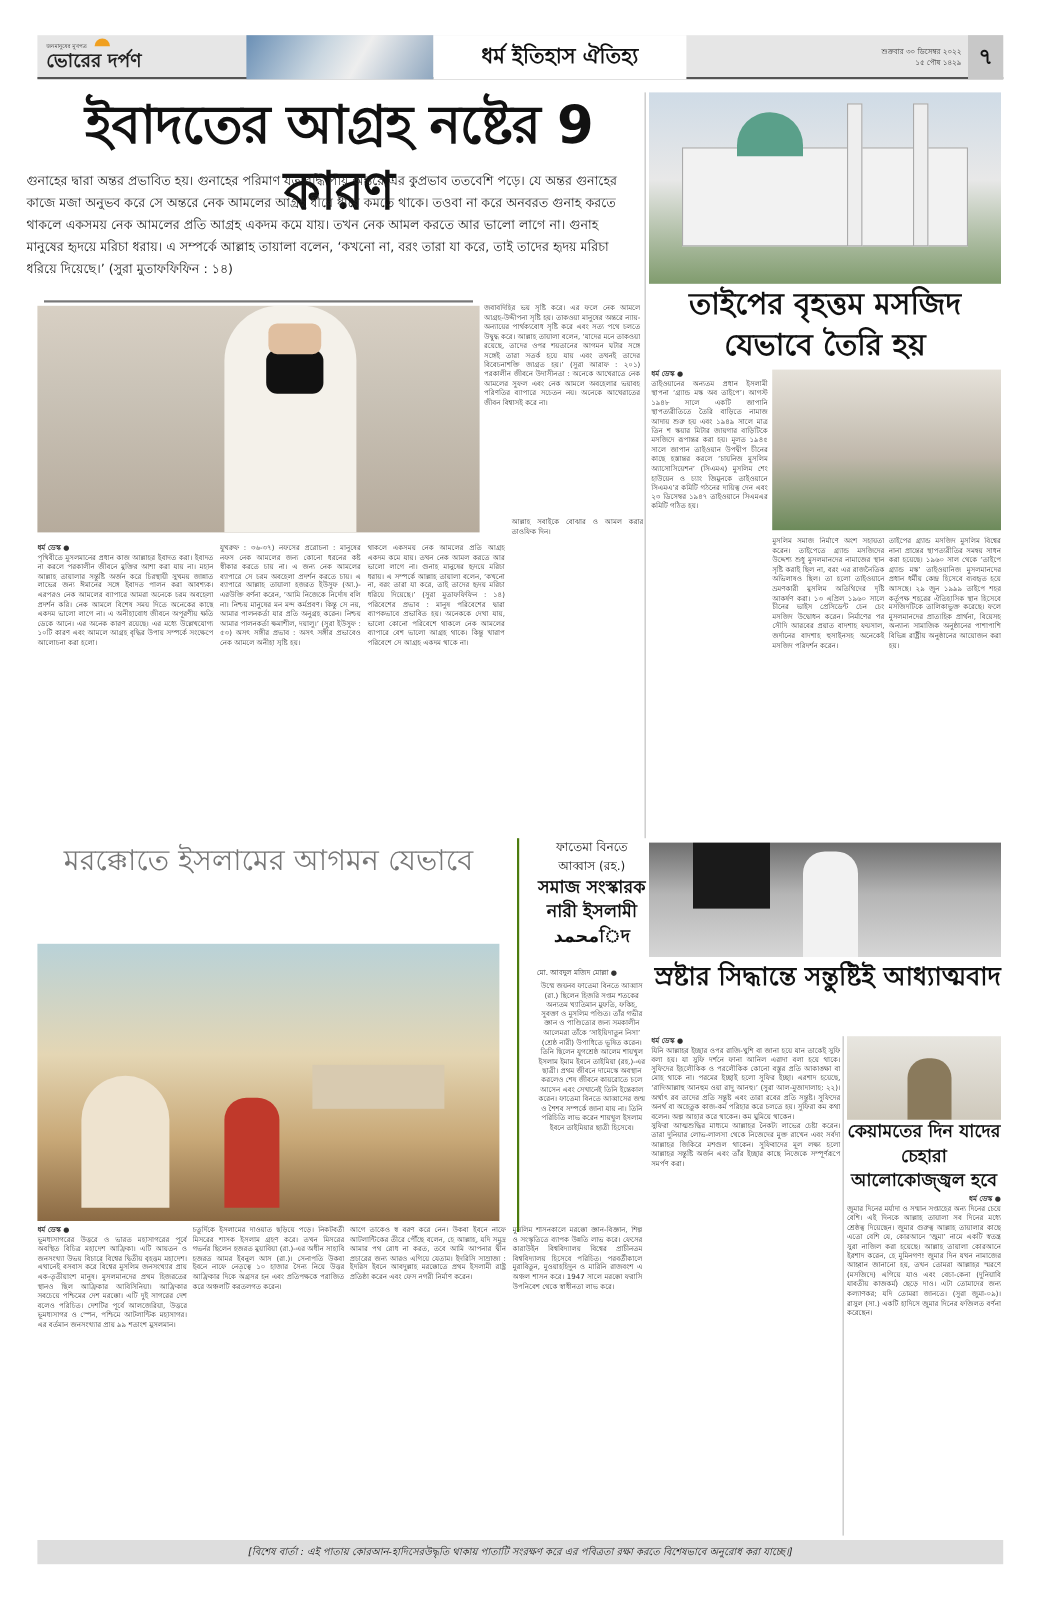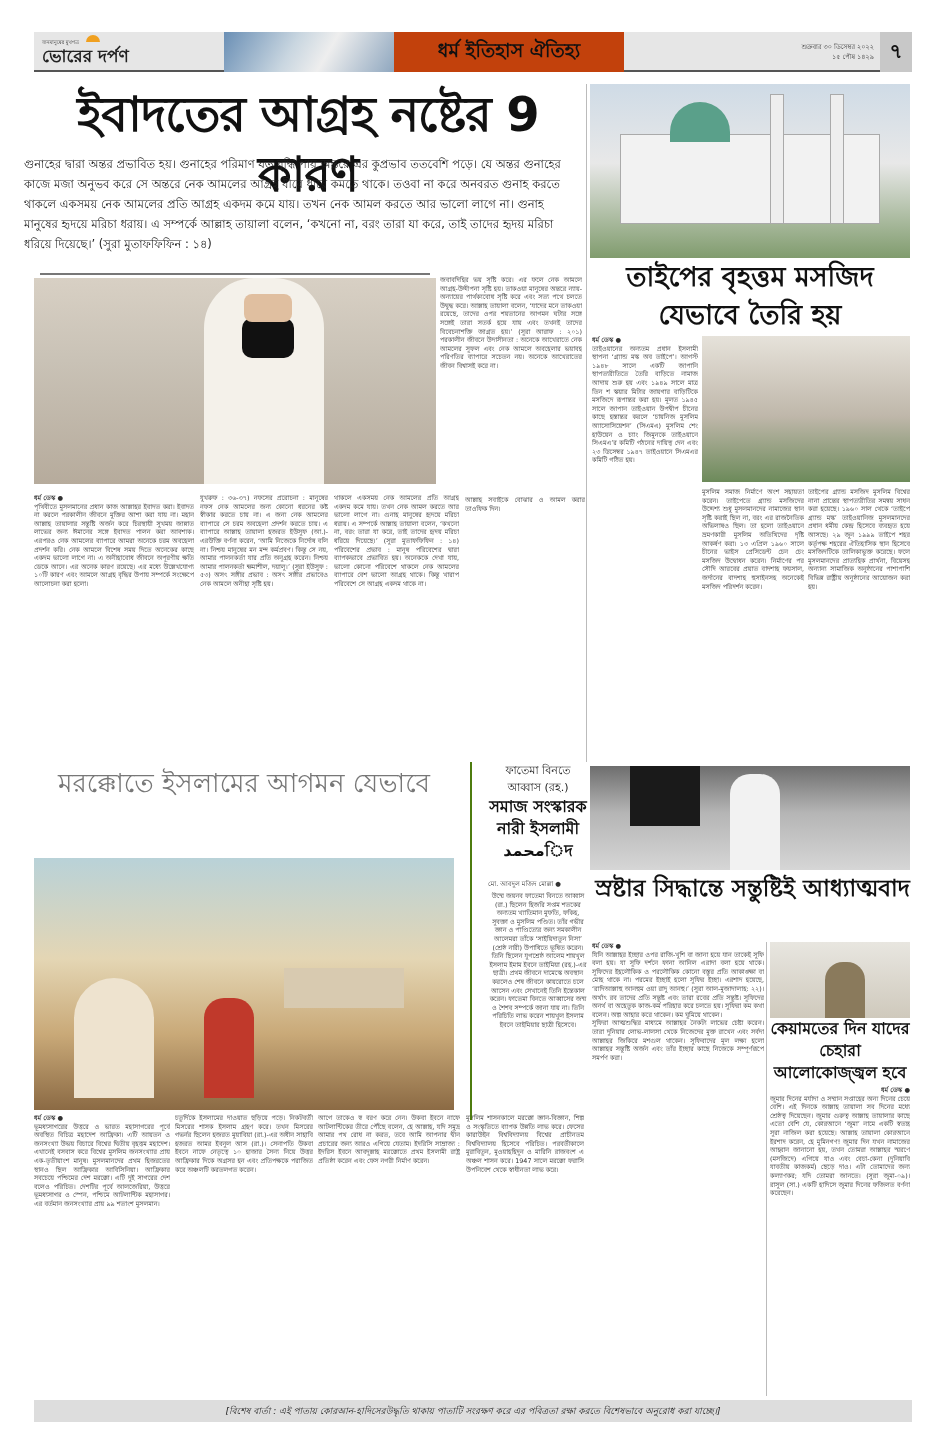--- a/index.html
+++ b/index.html
@@ -4,21 +4,21 @@
 <style>
 *{box-sizing:border-box;margin:0;padding:0}
 body{width:945px;height:1452px;background:#fff;font-family:"DejaVu Sans",sans-serif;color:#222;position:relative;overflow:hidden}
 .abs{position:absolute}
 .masthead{left:34px;top:32px;width:878px;height:40px;background:#e6e6e6;border-bottom:2px solid #555}
 .logo{left:0;top:0;width:105px;height:40px;display:flex;flex-direction:column;justify-content:center;padding-left:8px}
 .logo-tag{font-size:5px;color:#333}
 .logo-name{font-size:17px;font-weight:bold;color:#222;line-height:18px}
 .sun{position:absolute;left:52px;top:3px;width:14px;height:7px;border-radius:14px 14px 0 0;background:#f0a020}
 .book-img{left:190px;top:0;width:170px;height:40px;background:linear-gradient(120deg,#6a8fb5 0%,#c9d6e0 40%,#eee 60%,#8fa7bf 100%)}
-.section-title{left:360px;top:0;width:230px;height:40px;background:#c2410c;display:flex;align-items:center;justify-content:center;font-size:19px;font-weight:bold;color:#111}
+.section-title{left:360px;top:0;width:230px;height:40px;background:#ffffff;display:flex;align-items:center;justify-content:center;font-size:19px;font-weight:bold;color:#111}
 .callig-img{left:590px;top:0;width:160px;height:40px;background:radial-gradient(circle at 40% 50%,#8fd0f0 0%,#1a6e9a 40%,#0a2e48 100%)}
 .callig-glyph{position:absolute;left:55px;top:2px;font-size:28px;color:#fff;font-family:"DejaVu Serif",serif}
 .date-box{left:750px;top:0;width:96px;height:40px;display:flex;flex-direction:column;justify-content:center;align-items:flex-end;padding-right:6px;font-size:6.5px;color:#333;line-height:10px}
 .page-num{left:846px;top:0;width:32px;height:40px;background:#c8c8c8;display:flex;align-items:center;justify-content:center;font-size:20px;font-weight:bold;color:#111}
 .headline{left:34px;top:84px;width:548px;font-size:48px;font-weight:bold;color:#111;text-align:center;line-height:60px;letter-spacing:-1px}
 .intro{left:24px;top:154px;width:540px;font-size:11.5px;line-height:20px;text-align:left;color:#222}
 .rule{background:#777;height:2px}
 .photo{background:#888;overflow:hidden}
 .col{font-size:6.4px;line-height:8.6px;color:#333;text-align:justify;overflow:hidden}
 .vline{background:#bbb;width:1px}
@@ -62,21 +62,21 @@
 </div>
 
 <div class="abs col" style="left:440px;top:276px;width:142px;height:208px">জবাবদিহির ভয় সৃষ্টি করে। এর ফলে নেক আমলে আগ্রহ-উদ্দীপনা সৃষ্টি হয়। তাকওয়া মানুষের অন্তরে ন্যায়-অন্যায়ের পার্থক্যবোধ সৃষ্টি করে এবং সত্য পথে চলতে উদ্বুদ্ধ করে। আল্লাহ তায়ালা বলেন, ‘যাদের মনে তাকওয়া রয়েছে, তাদের ওপর শয়তানের আগমন ঘটার সঙ্গে সঙ্গেই তারা সতর্ক হয়ে যায় এবং তখনই তাদের বিবেচনাশক্তি জাগ্রত হয়।’ (সুরা আরাফ : ২০১) পরকালীন জীবনে উদাসীনতা : অনেকে আখেরাতে নেক আমলের সুফল এবং নেক আমলে অবহেলার ভয়াবহ পরিণতির ব্যাপারে সচেতন নয়। অনেকে আখেরাতের জীবন বিশ্বাসই করে না।</div>
 
 <div class="abs col" style="left:34px;top:494px;width:160px;height:258px">
   <div class="desk">ধর্ম ডেস্ক ●</div>
   <div>পৃথিবীতে মুসলমানের প্রধান কাজ আল্লাহর ইবাদত করা। ইবাদত না করলে পরকালীন জীবনে মুক্তির আশা করা যায় না। মহান আল্লাহ তায়ালার সন্তুষ্টি অর্জন করে চিরস্থায়ী সুখময় জান্নাত লাভের জন্য ঈমানের সঙ্গে ইবাদত পালন করা আবশ্যক। এরপরও নেক আমলের ব্যাপারে আমরা অনেকে চরম অবহেলা প্রদর্শন করি। নেক আমলে বিশেষ সময় দিতে অনেকের কাছে একদম ভালো লাগে না। এ অনীহাবোধ জীবনে অপূরণীয় ক্ষতি ডেকে আনে। এর অনেক কারণ রয়েছে। এর মধ্যে উল্লেখযোগ্য ১০টি কারণ এবং আমলে আগ্রহ বৃদ্ধির উপায় সম্পর্কে সংক্ষেপে আলোচনা করা হলো।</div>
 </div>
 <div class="abs col" style="left:200px;top:494px;width:128px;height:258px">যুখরুফ : ৩৬-৩৭) নফসের প্ররোচনা : মানুষের নফস নেক আমলের জন্য কোনো ধরনের কষ্ট স্বীকার করতে চায় না। এ জন্য নেক আমলের ব্যাপারে সে চরম অবহেলা প্রদর্শন করতে চায়। এ ব্যাপারে আল্লাহ তায়ালা হজরত ইউসুফ (আ.)-এরউক্তি বর্ণনা করেন, ‘আমি নিজেকে নির্দোষ বলি না। নিশ্চয় মানুষের মন মন্দ কর্মপ্রবণ। কিন্তু সে নয়, আমার পালনকর্তা যার প্রতি অনুগ্রহ করেন। নিশ্চয় আমার পালনকর্তা ক্ষমাশীল, দয়ালু।’ (সুরা ইউসুফ : ৫৩) অসৎ সঙ্গীর প্রভাব : অসৎ সঙ্গীর প্রভাবেও নেক আমলে অনীহা সৃষ্টি হয়।</div>
 <div class="abs col" style="left:334px;top:494px;width:125px;height:258px">থাকলে একসময় নেক আমলের প্রতি আগ্রহ একদম কমে যায়। তখন নেক আমল করতে আর ভালো লাগে না। গুনাহ মানুষের হৃদয়ে মরিচা ধরায়। এ সম্পর্কে আল্লাহ তায়ালা বলেন, ‘কখনো না, বরং তারা যা করে, তাই তাদের হৃদয় মরিচা ধরিয়ে দিয়েছে।’ (সুরা মুতাফফিফিন : ১৪) পরিবেশের প্রভাব : মানুষ পরিবেশের দ্বারা ব্যাপকভাবে প্রভাবিত হয়। অনেককে দেখা যায়, ভালো কোনো পরিবেশে থাকলে নেক আমলের ব্যাপারে বেশ ভালো আগ্রহ থাকে। কিন্তু খারাপ পরিবেশে সে আগ্রহ একদম থাকে না।</div>
-<div class="abs col" style="left:465px;top:496px;width:120px;height:255px">
+<div class="abs col" style="left:465px;top:470px;width:120px;height:255px">
   <span>আল্লাহ সবাইকে বোঝার ও আমল করার তাওফিক দিন।</span>
 </div>
 
 <div class="abs vline" style="left:586px;top:84px;height:678px"></div>
 
 <div class="abs photo" style="left:590px;top:84px;width:320px;height:176px;background:linear-gradient(180deg,#cfdbe6 0%,#e8e8e8 45%,#7e9a6b 100%)">
   <div style="position:absolute;left:30px;top:50px;width:260px;height:90px;background:#f2f2f2;border:1px solid #aaa"></div>
   <div style="position:absolute;left:80px;top:18px;width:60px;height:40px;background:#5aa08a;border-radius:30px 30px 0 0"></div>
   <div style="position:absolute;left:180px;top:10px;width:14px;height:130px;background:#eee;border:1px solid #aaa"></div>
   <div style="position:absolute;left:240px;top:10px;width:14px;height:130px;background:#eee;border:1px solid #aaa"></div>

